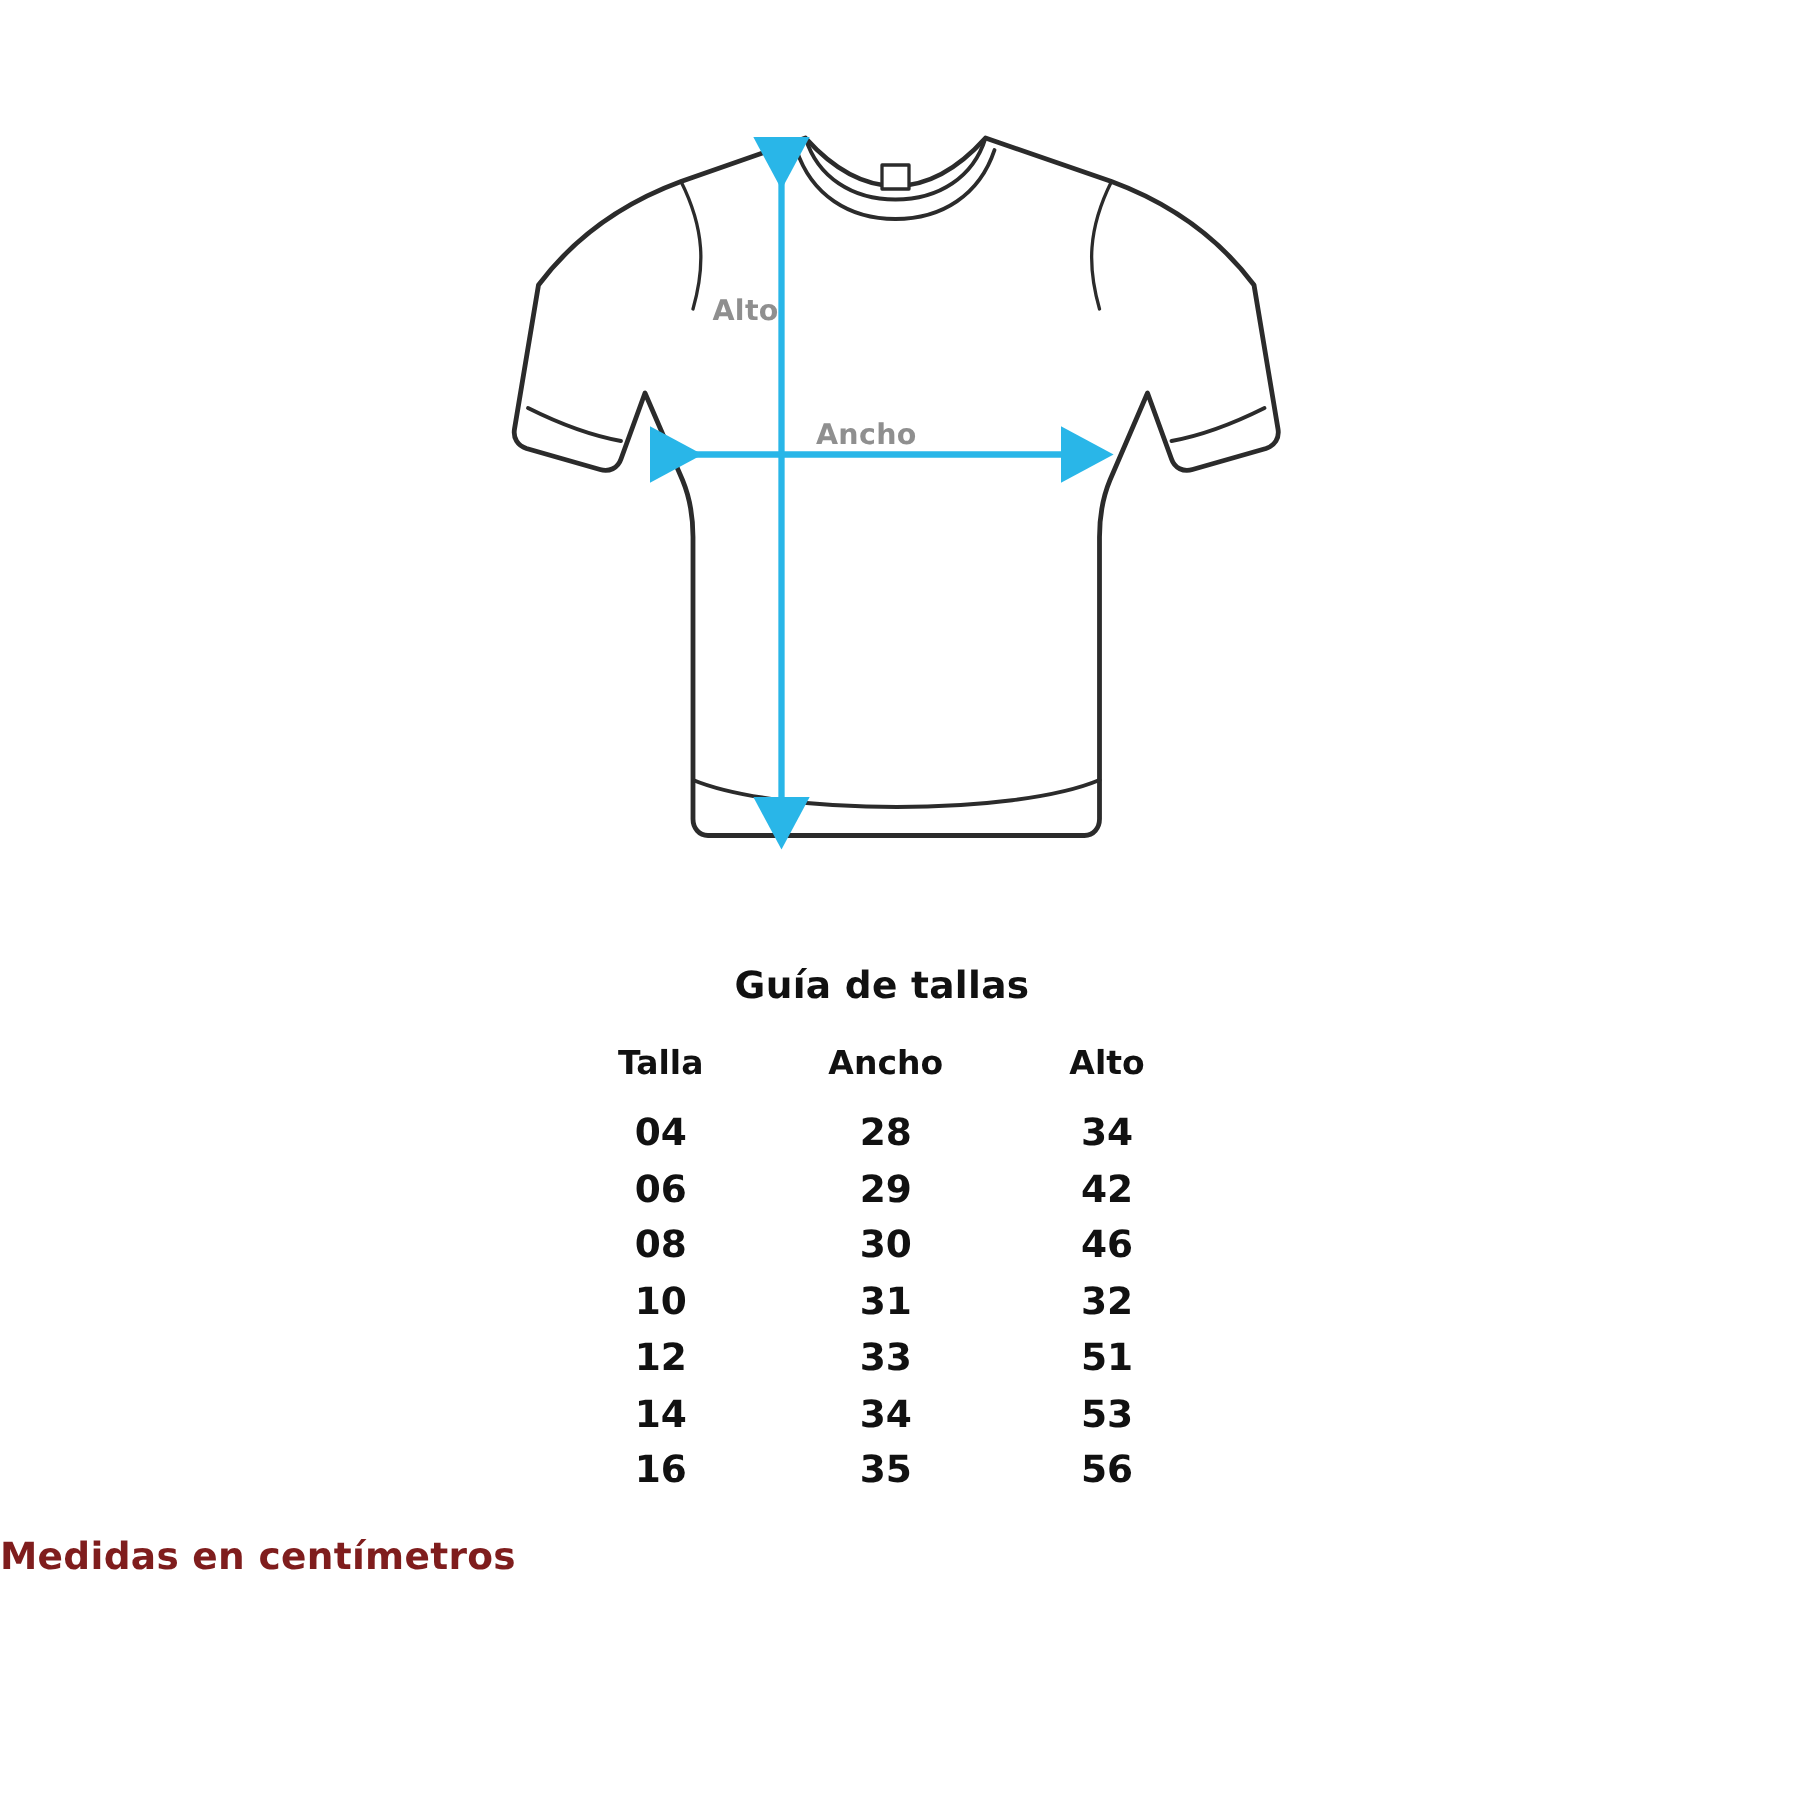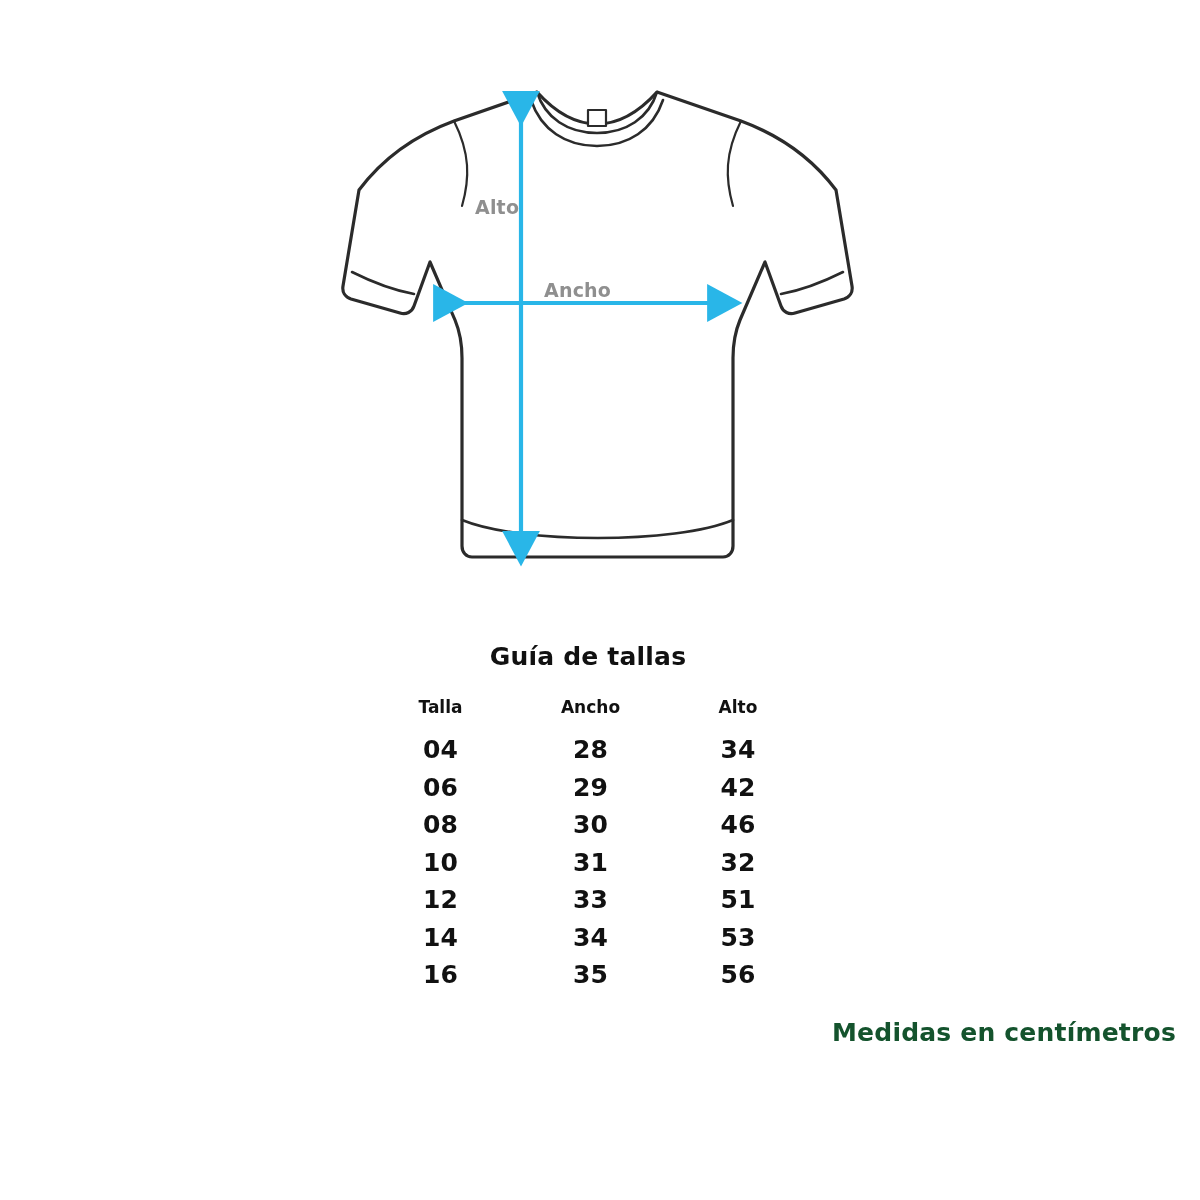--- a/index.html
+++ b/index.html
@@ -56,46 +56,45 @@
 
   table.size-table {
     margin: 0 auto;
     margin-top: 26px;
     border-collapse: collapse;
     font-size: 25px;
     font-weight: bold;
     color: #111111;
   }
   table.size-table th {
-    font-size: 17px;
+    font-size: 22px;
     font-weight: bold;
     padding: 0 0 14px 0;
     text-align: center;
     color: #111111;
   }
   table.size-table td {
     text-align: center;
     padding: 3px 0;
     line-height: 1.26;
     font-variant-numeric: tabular-nums;
   }
   table.size-table th.col-talla,
   table.size-table td.col-talla  { width: 150px; }
   table.size-table th.col-ancho,
   table.size-table td.col-ancho  { width: 150px; }
   table.size-table th.col-alto,
   table.size-table td.col-alto   { width: 145px; }
 
   .note {
-    text-align: right;
+    text-align: left;
     font-size: 25px;
     font-weight: bold;
-    color: #14532d;
+    color: #7f1d1d;
     letter-spacing: 0.2px;
-    margin-left: 22px;
   }
   #note-units { margin-top: 24px; }
   #note-approx { margin-top: 13px; }
 </style>
 </head>
 <body>
 
 <div id="illustration">
 
   <svg width="1200" height="620" viewBox="0 0 1200 620">

